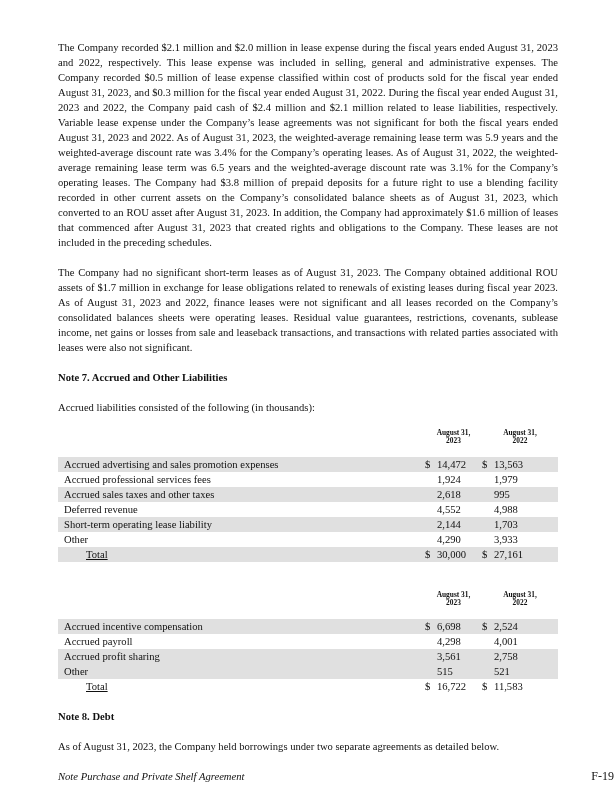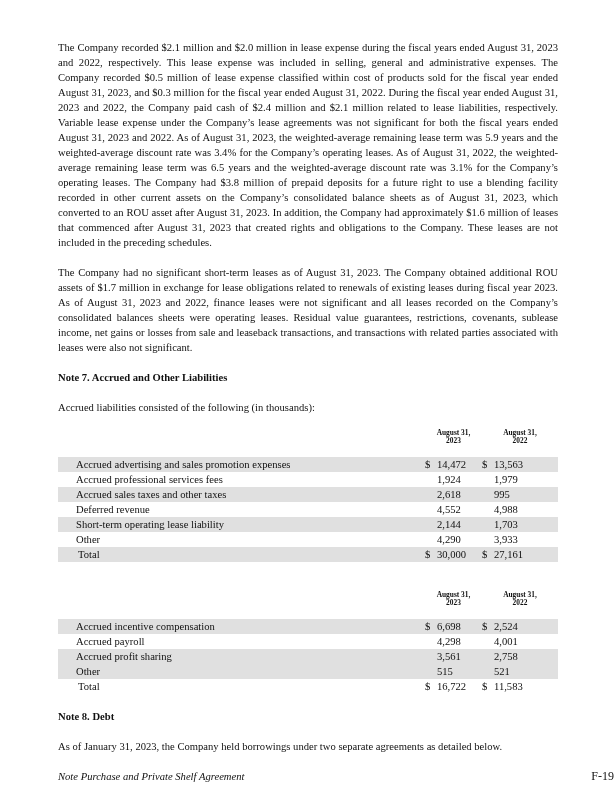--- a/index.html
+++ b/index.html
@@ -11,22 +11,22 @@
     line-height: 15px;
   }
   .page { position: absolute; left: 58px; top: 40px; width: 500px; }
   p.para { margin: 0; text-align: justify; }
   .gap { height: 15px; }
   .note-title { font-weight: bold; margin: 0; }
   .italic { font-style: italic; margin: 0; }
   table.fin { width: 500px; border-collapse: collapse; table-layout: fixed; }
   table.fin td { padding: 0; height: 15px; line-height: 15px; white-space: nowrap; }
   table.fin tr.shade td { background: #e0e0e0; }
-  table.fin td.lbl { padding-left: 18px; }
-  table.fin td.lbl.total { padding-left: 20px; }
+  table.fin td.lbl { padding-left: 6px; }
+  table.fin td.lbl.total { padding-left: 28px; text-decoration: underline; }
   table.fin td.cur { text-align: left; }
   table.fin td.num { text-align: left; }
   table.fin th {
     font-weight: bold; font-size: 7.4px; line-height: 8px; text-align: center;
     padding: 0 0 12px 0; vertical-align: bottom;
   }
   .footer {
     position: absolute; left: 0; width: 614px; top: 769px; text-align: right;
     font-size: 12px;
   }
@@ -173,20 +173,20 @@
         <td class="num">16,722</td>
         <td class="cur">$</td>
         <td class="num">11,583</td>
       </tr>
     </tbody>
   </table>
 
   <div style="height:15px"></div>
   <p class="note-title">Note 8.  Debt</p>
   <div class="gap"></div>
-  <p class="para">As of January 31, 2023, the Company held borrowings under two separate agreements as detailed below.</p>
+  <p class="para">As of August 31, 2023, the Company held borrowings under two separate agreements as detailed below.</p>
   <div class="gap"></div>
   <p class="italic">Note Purchase and Private Shelf Agreement</p>
   <div class="gap"></div>
 
 </div>
 
 <div class="footer">F-19</div>
 
 </body></html>

